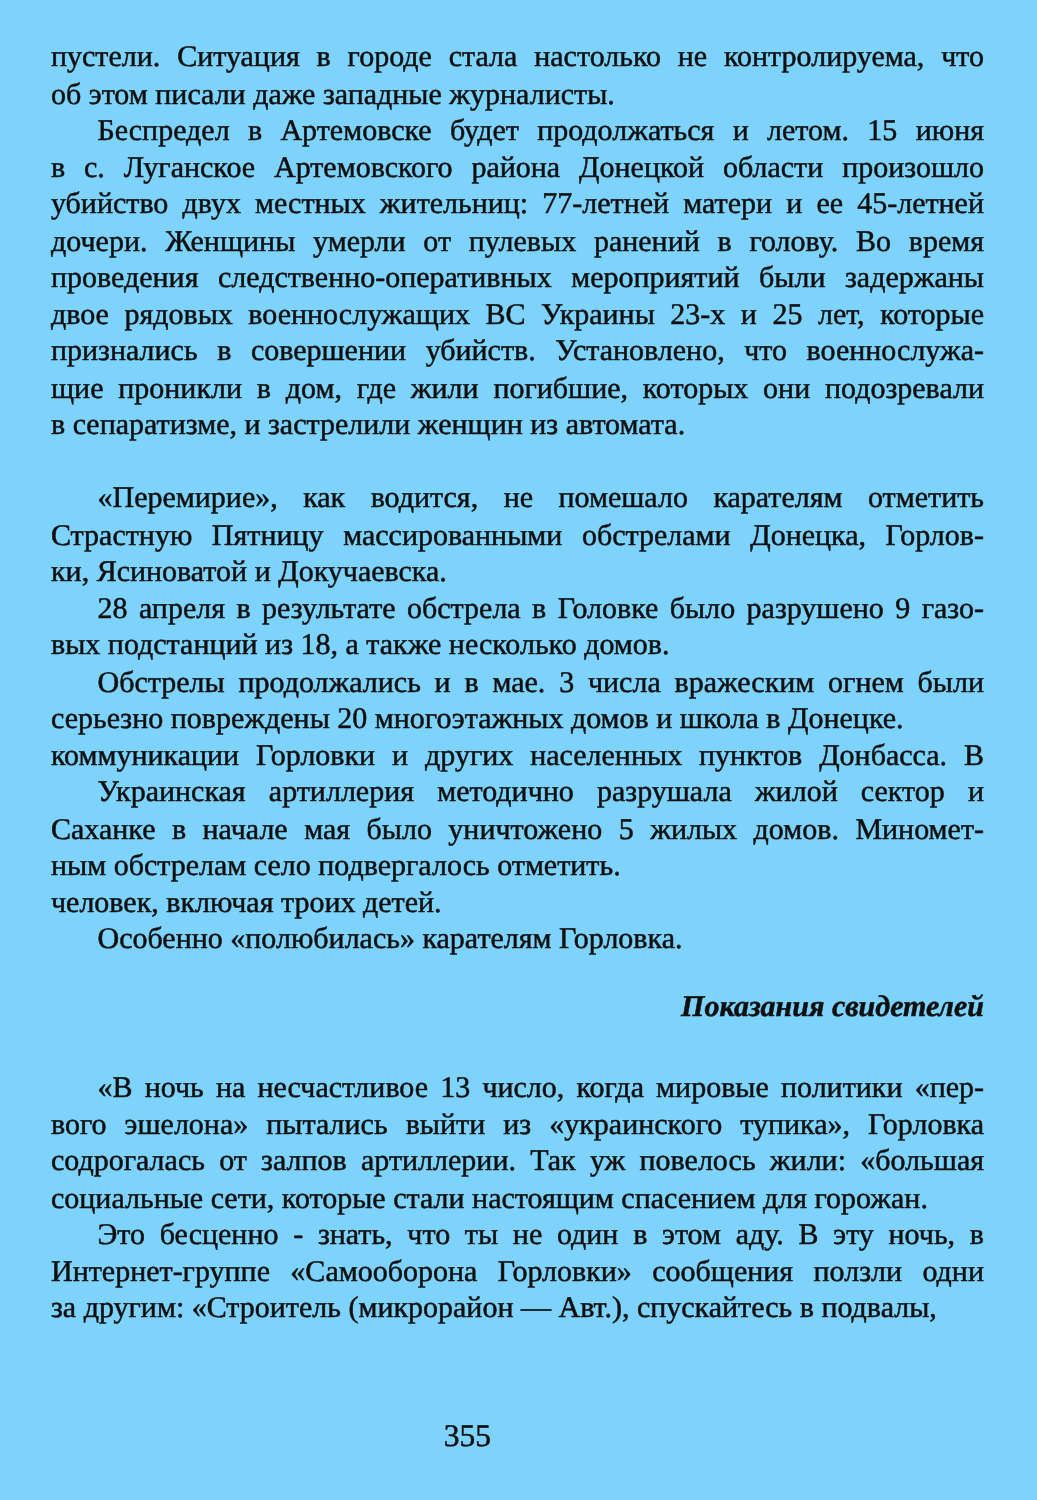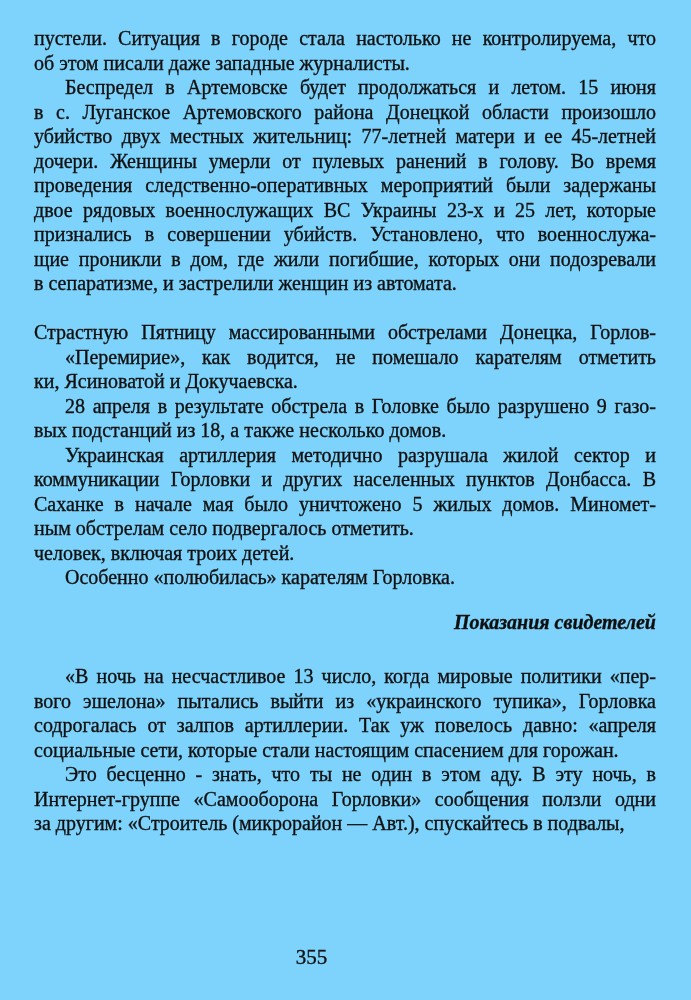--- a/index.html
+++ b/index.html
@@ -80,49 +80,53 @@
         <div class="line">убийство двух местных жительниц: 77-летней матери и ее 45-летней</div>
         <div class="line">дочери. Женщины умерли от пулевых ранений в голову. Во время</div>
         <div class="line">проведения следственно-оперативных мероприятий были задержаны</div>
         <div class="line">двое рядовых военнослужащих ВС Украины 23-х и 25 лет, которые</div>
         <div class="line">признались в совершении убийств. Установлено, что военнослужа-</div>
         <div class="line">щие проникли в дом, где жили погибшие, которых они подозревали</div>
         <div class="line last">в сепаратизме, и застрелили женщин из автомата.</div>
       </div>
       <div class="spacer spacer-line"></div>
       <div class="paragraph">
+        <div class="line first">«Перемирие», как водится, не помешало карателям отметить</div>
         <div class="line">Страстную Пятницу массированными обстрелами Донецка, Горлов-</div>
-        <div class="line first">«Перемирие», как водится, не помешало карателям отметить</div>
         <div class="line last">ки, Ясиноватой и Докучаевска.</div>
       </div>
       <div class="paragraph">
         <div class="line first">28 апреля в результате обстрела в Головке было разрушено 9 газо-</div>
         <div class="line last">вых подстанций из 18, а также несколько домов.</div>
       </div>
       <div class="paragraph">
+        <div class="line first">Обстрелы продолжались и в мае. 3 числа вражеским огнем были</div>
+        <div class="line last">серьезно повреждены 20 многоэтажных домов и школа в Донецке.</div>
+      </div>
+      <div class="paragraph">
+        <div class="line">коммуникации Горловки и других населенных пунктов Донбасса. В</div>
         <div class="line first">Украинская артиллерия методично разрушала жилой сектор и</div>
-        <div class="line">коммуникации Горловки и других населенных пунктов Донбасса. В</div>
         <div class="line">Саханке в начале мая было уничтожено 5 жилых домов. Миномет-</div>
         <div class="line last">ным обстрелам село подвергалось отметить.</div>
       </div>
       <div class="paragraph">
         <div class="line last">человек, включая троих детей.</div>
       </div>
       <div class="paragraph">
         <div class="line first last">Особенно «полюбилась» карателям Горловка.</div>
       </div>
       <div class="spacer spacer-small"></div>
       <div class="heading">
         <div class="line last">Показания свидетелей</div>
       </div>
       <div class="spacer spacer-medium"></div>
       <div class="paragraph">
         <div class="line first">«В ночь на несчастливое 13 число, когда мировые политики «пер-</div>
         <div class="line">вого эшелона» пытались выйти из «украинского тупика», Горловка</div>
-        <div class="line">содрогалась от залпов артиллерии. Так уж повелось давно: «апреля</div>
+        <div class="line">содрогалась от залпов артиллерии. Так уж повелось жили: «большая</div>
         <div class="line last">социальные сети, которые стали настоящим спасением для горожан.</div>
       </div>
       <div class="paragraph">
         <div class="line first">Это бесценно - знать, что ты не один в этом аду. В эту ночь, в</div>
         <div class="line">Интернет-группе «Самооборона Горловки» сообщения ползли одни</div>
         <div class="line last">за другим: «Строитель (микрорайон — Авт.), спускайтесь в подвалы,</div>
       </div>
     </div>
   <div class="page-number">355</div>
 </main>

